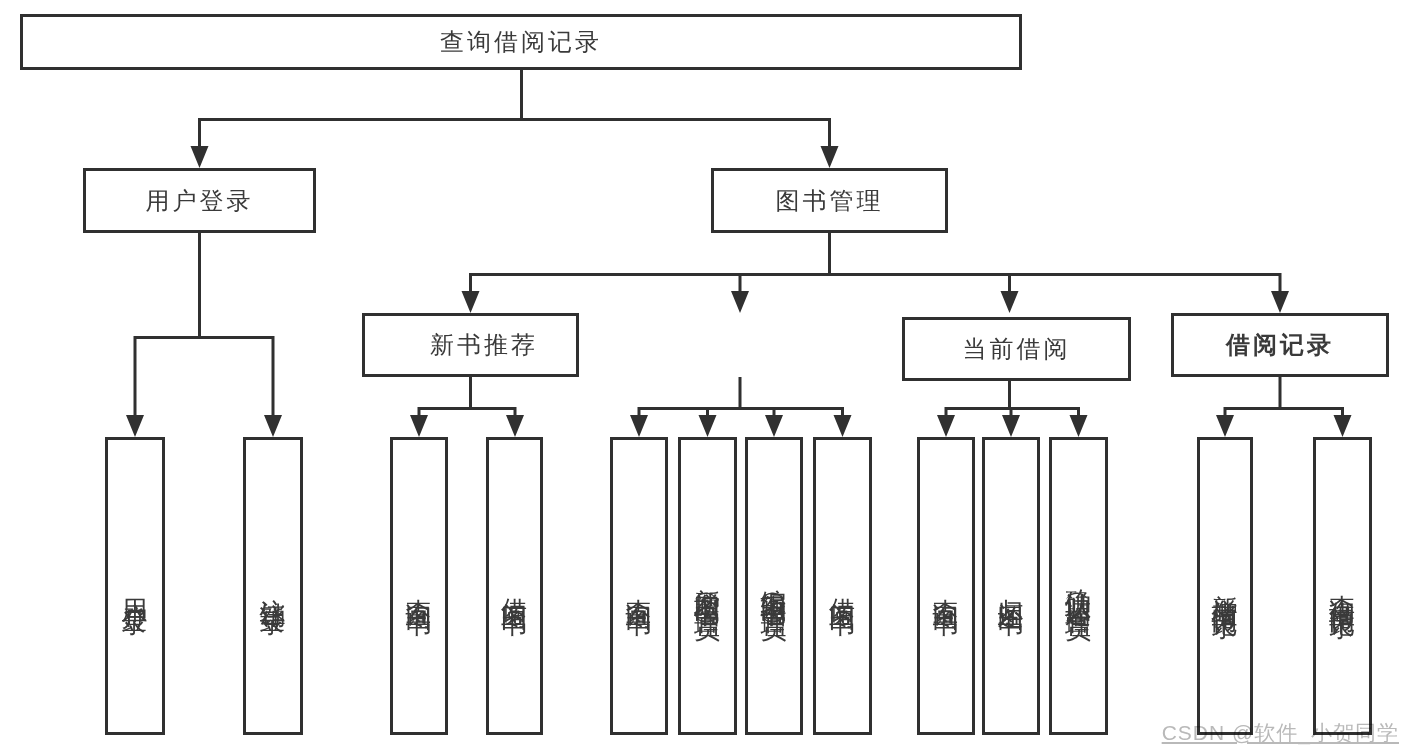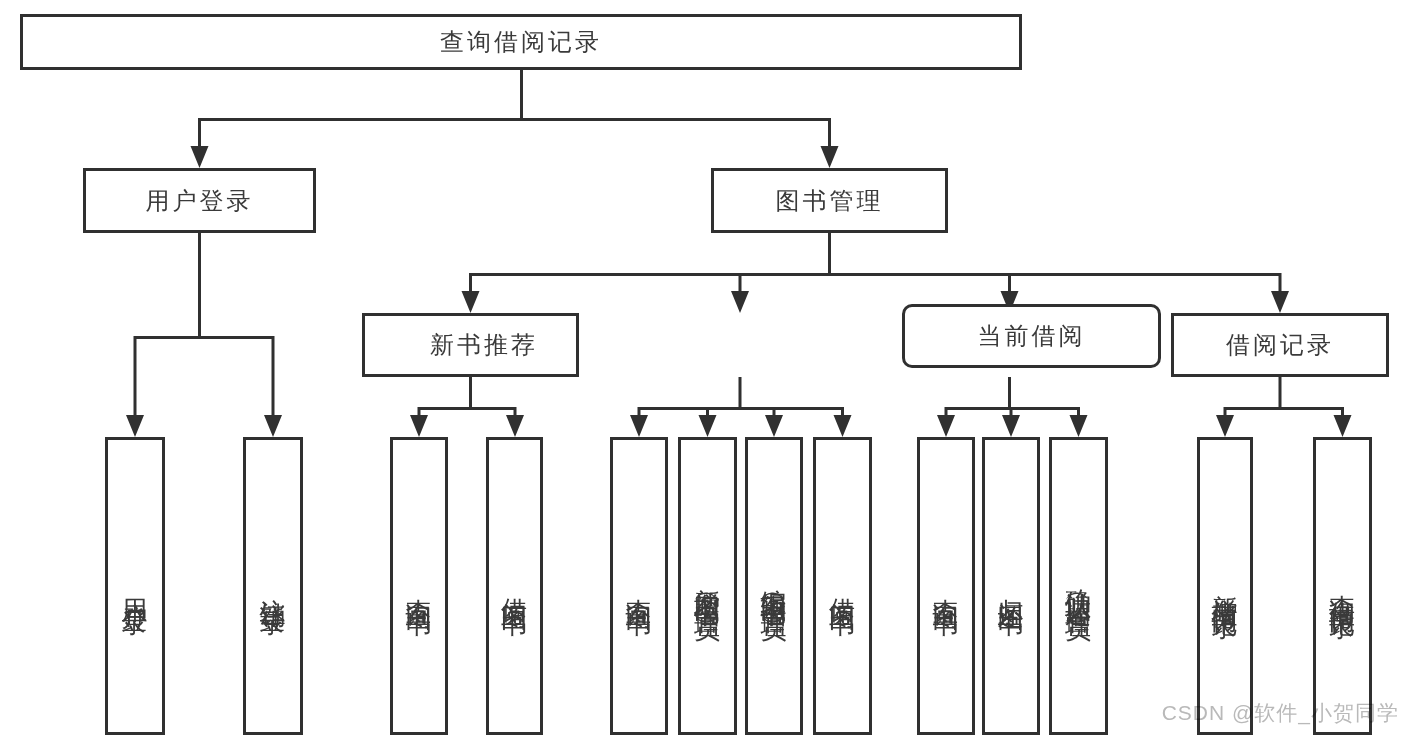--- a/index.html
+++ b/index.html
@@ -41,27 +41,28 @@
   .box .vlabel {
     writing-mode: vertical-rl;
     font-size: 26px;
     letter-spacing: 4px;
     color: #3a3a3a;
     line-height: 1;
   }
   .watermark {
     position: absolute;
     right: 6px;
-    bottom: 20px;
+    bottom: 0;
     font-size: 21px;
     letter-spacing: 1px;
     color: #b9b9b9;
     mix-blend-mode: multiply;
     z-index: 2;
     white-space: nowrap;
+    text-decoration: underline;
   }
 </style>
 </head>
 <body>
 
 <div class="stage">
 
   <svg class="connectors" width="1405" height="747" viewBox="0 0 1405 747">
     <path fill="none" stroke="#303030" stroke-width="3" d="M521.5 70 V121
              M198 119.5 H831
@@ -124,24 +125,24 @@
   <div class="box" style="left:83px; top:168px; width:233px; height:65px;">
     <span class="hlabel">用户登录</span>
   </div>
   <div class="box" style="left:711px; top:168px; width:237px; height:65px;">
     <span class="hlabel">图书管理</span>
   </div>
 
   <div class="box" style="left:362px; top:313px; width:217px; height:64px;padding-left:27px;">
     <span class="hlabel">新书推荐</span>
   </div>
-  <div class="box" style="left:902px; top:304px; width:259px; height:64px;border-radius:10px;">
+  <div class="box" style="left:902px; top:317px; width:229px; height:64px;">
     <span class="hlabel">当前借阅</span>
   </div>
-  <div class="box" style="left:1171px; top:313px; width:218px; height:64px;">
+  <div class="box" style="left:1171px; top:313px; width:218px; height:64px;font-weight:bold;">
     <span class="hlabel">借阅记录</span>
   </div>
 
   <div class="box" style="left:105px; top:437px; width:60px; height:298px;">
     <span class="vlabel">用户登录</span>
   </div>
   <div class="box" style="left:243px; top:437px; width:60px; height:298px;">
     <span class="vlabel">注销登录</span>
   </div>
 

